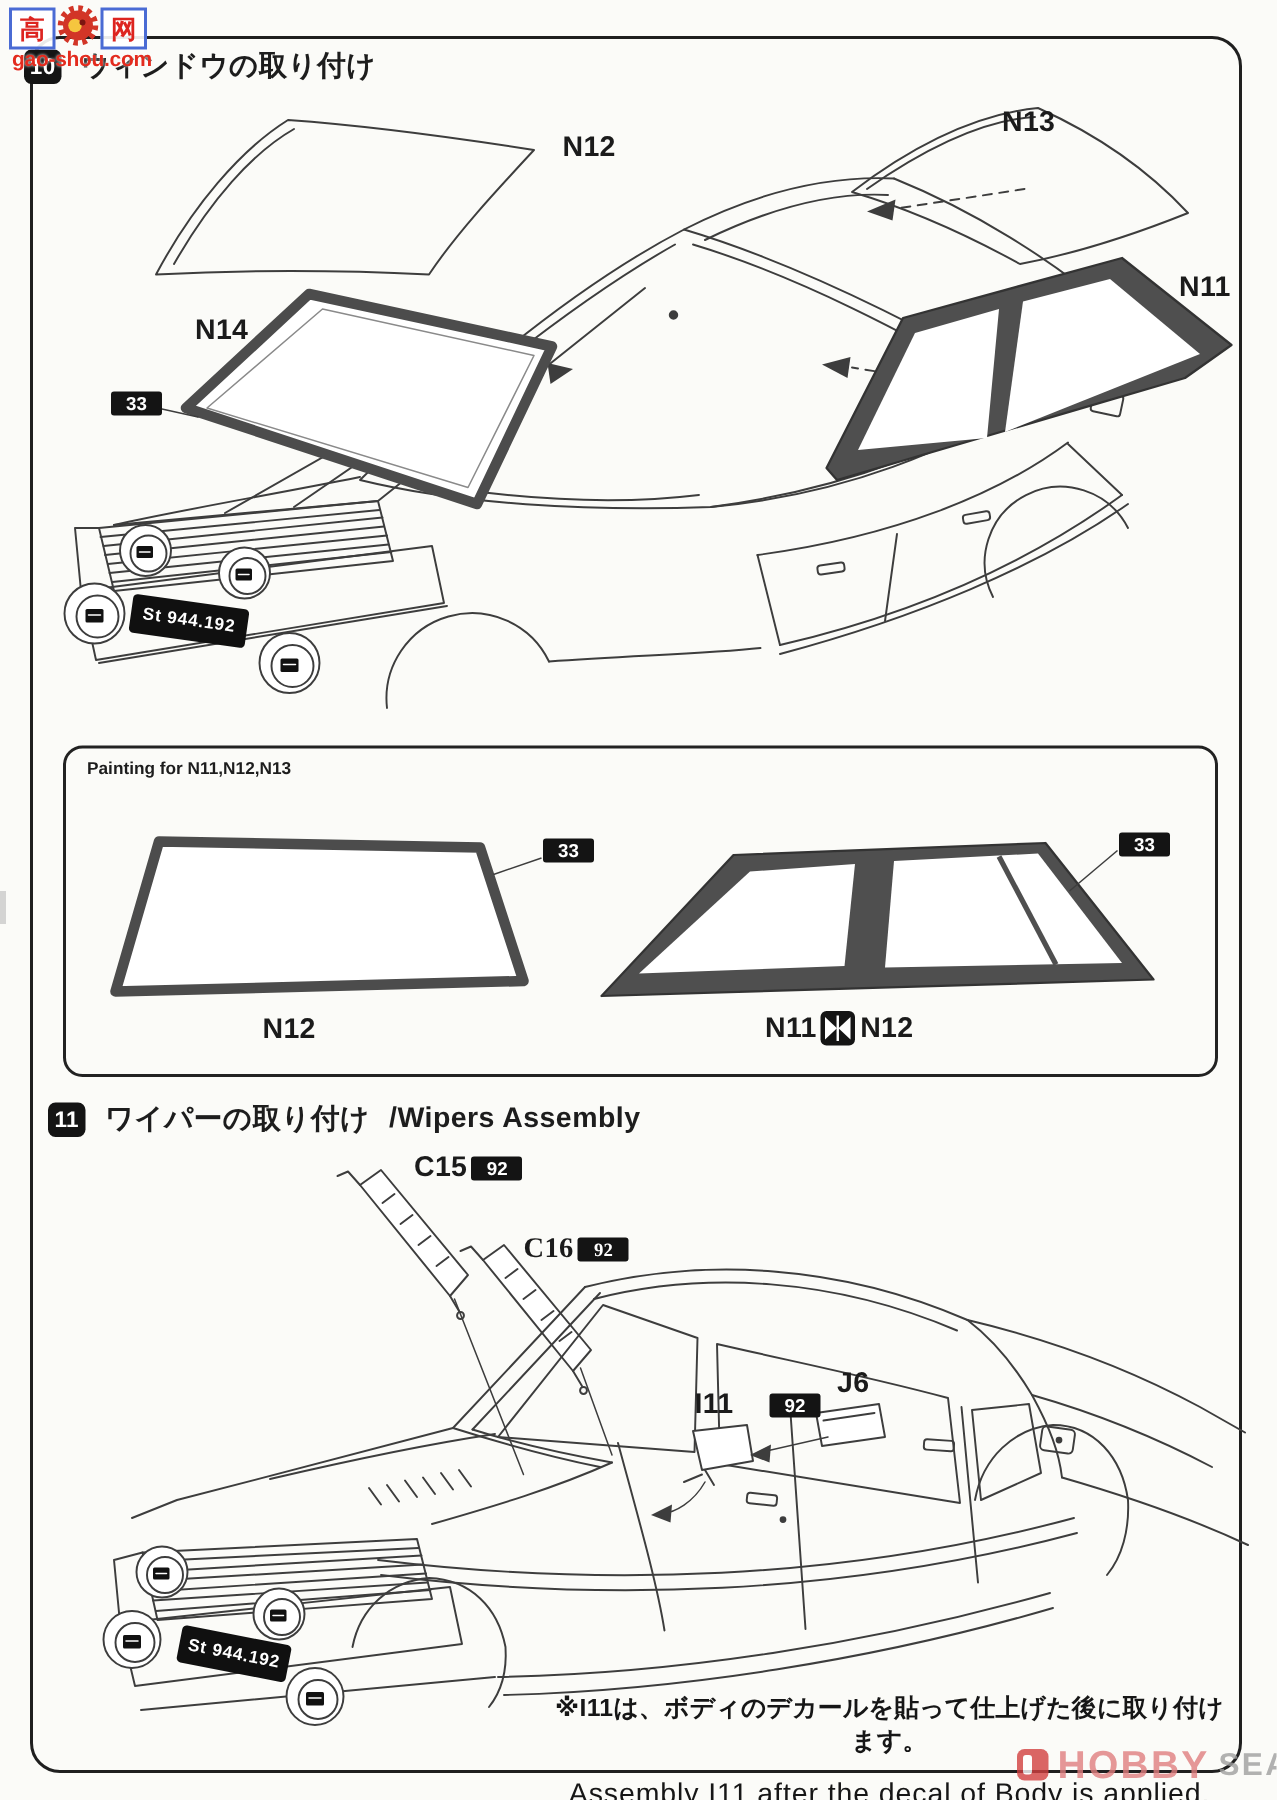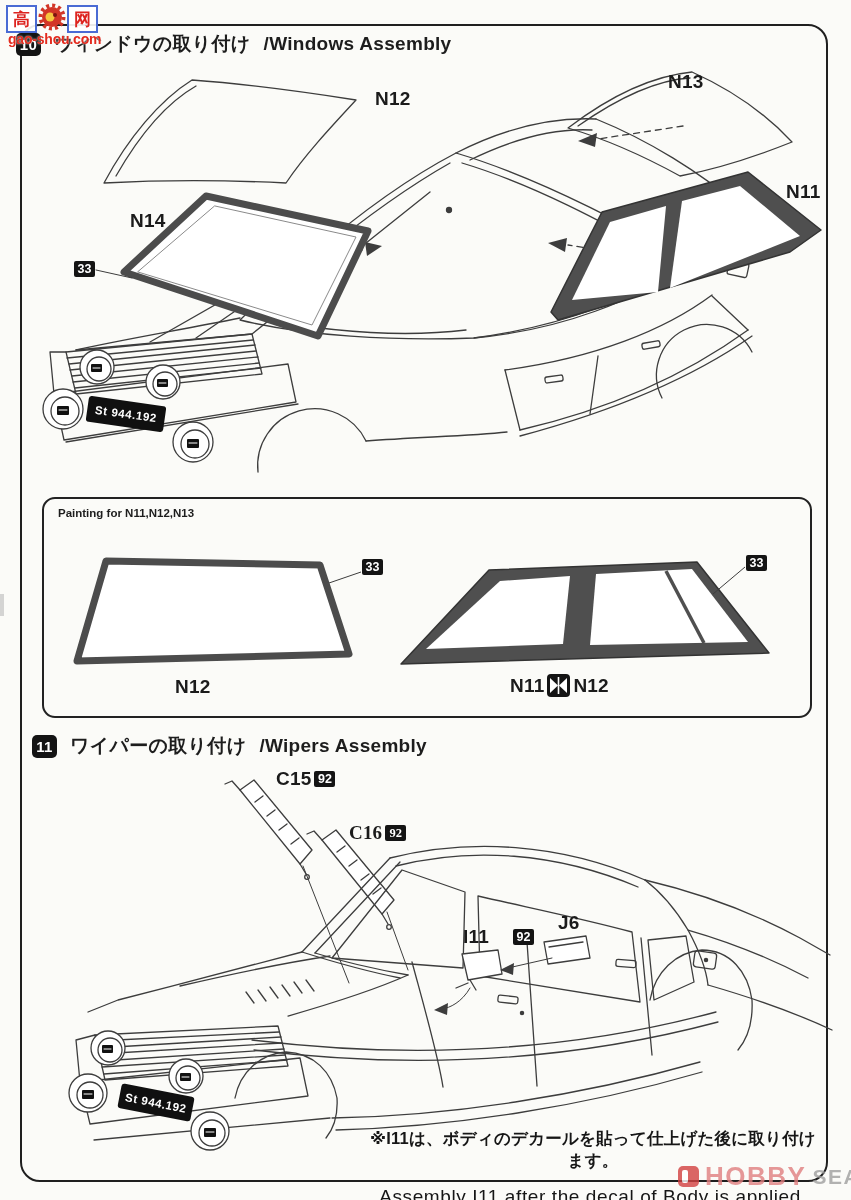--- a/index.html
+++ b/index.html
@@ -6,21 +6,21 @@
   body{width:851px;height:1200px;position:relative;background:#fbfbf8;
        font-family:"Liberation Sans","DejaVu Sans",sans-serif;color:#1d1d1d;overflow:hidden;}
   .abs{position:absolute;}
   .frame{border:2px solid #1f1f1f;border-radius:20px;background:transparent;}
   .subframe{border:2px solid #222;border-radius:13px;background:transparent;}
   .stepbadge{width:25px;height:23px;background:#141414;color:#fff;border-radius:5px;
              display:flex;align-items:center;justify-content:center;font-weight:bold;font-size:15px;}
   .steptitle{display:flex;align-items:center;gap:13px;font-weight:bold;font-size:19px;letter-spacing:.3px;white-space:nowrap;}
   .partlabel{font-weight:bold;font-size:19px;color:#1b1b1b;white-space:nowrap;letter-spacing:.2px;}
   .codebox{display:inline-flex;align-items:center;justify-content:center;background:#141414;color:#fff;
-           font-weight:bold;font-size:12.5px;width:21px;height:16px;border-radius:2px;}
+           font-weight:bold;font-size:12.5px;width:34px;height:16px;border-radius:2px;}
   .labelrow{display:flex;align-items:center;gap:3px;}
   .plate{background:#101010;color:#fff;border-radius:3px;display:flex;align-items:center;justify-content:center;
          font-weight:bold;font-size:11.5px;letter-spacing:.6px;white-space:nowrap;}
   .boxtitle{display:flex;align-items:flex-end;gap:9px;white-space:nowrap;}
   .boxtitle .jp{font-weight:bold;font-size:16.5px;letter-spacing:.5px;}
   .boxtitle .en{font-size:11.5px;font-weight:bold;padding-bottom:1px;}
   .note{width:450px;text-align:center;color:#161616;}
   .note .l1{font-size:16.5px;font-weight:bold;letter-spacing:.2px;}
   .note .l2{font-size:19px;margin-top:14px;letter-spacing:.6px;}
   .mirroricon{width:23px;height:23px;background:#141414;border-radius:4px;display:inline-block;}
@@ -255,21 +255,20 @@
     <path d="M552,958 L508,968" stroke-width="1"></path>
     <polygon points="500,970 514,963 513,975" fill="#3d3d3d" stroke="none"></polygon>
     <path d="M470,988 C462,1002 450,1008 442,1009" stroke-width="1"></path>
     <polygon points="434,1010 448,1003 447,1015" fill="#3d3d3d" stroke="none"></polygon>
   </g>
 </svg>
 
 <div class="abs steptitle" style="left:16px;top:31px;">
   <span class="stepbadge">10</span>
   <span>ウィンドウの取り付け</span>
-  <span>/Windows Assembly</span>
 </div>
 
 <div class="abs partlabel" style="left:375px;top:88px;">N12</div>
 <div class="abs partlabel" style="left:668px;top:71px;">N13</div>
 <div class="abs partlabel" style="left:786px;top:181px;">N11</div>
 <div class="abs partlabel" style="left:130px;top:210px;">N14</div>
 <div class="abs codebox" style="left:74px;top:261px;">33</div>
 <div class="abs plate" style="left:87px;top:401px;width:78px;height:26px;transform:rotate(8deg);">St 944.192</div>
 
 <div class="abs boxtitle" style="left:58px;top:507px;">

